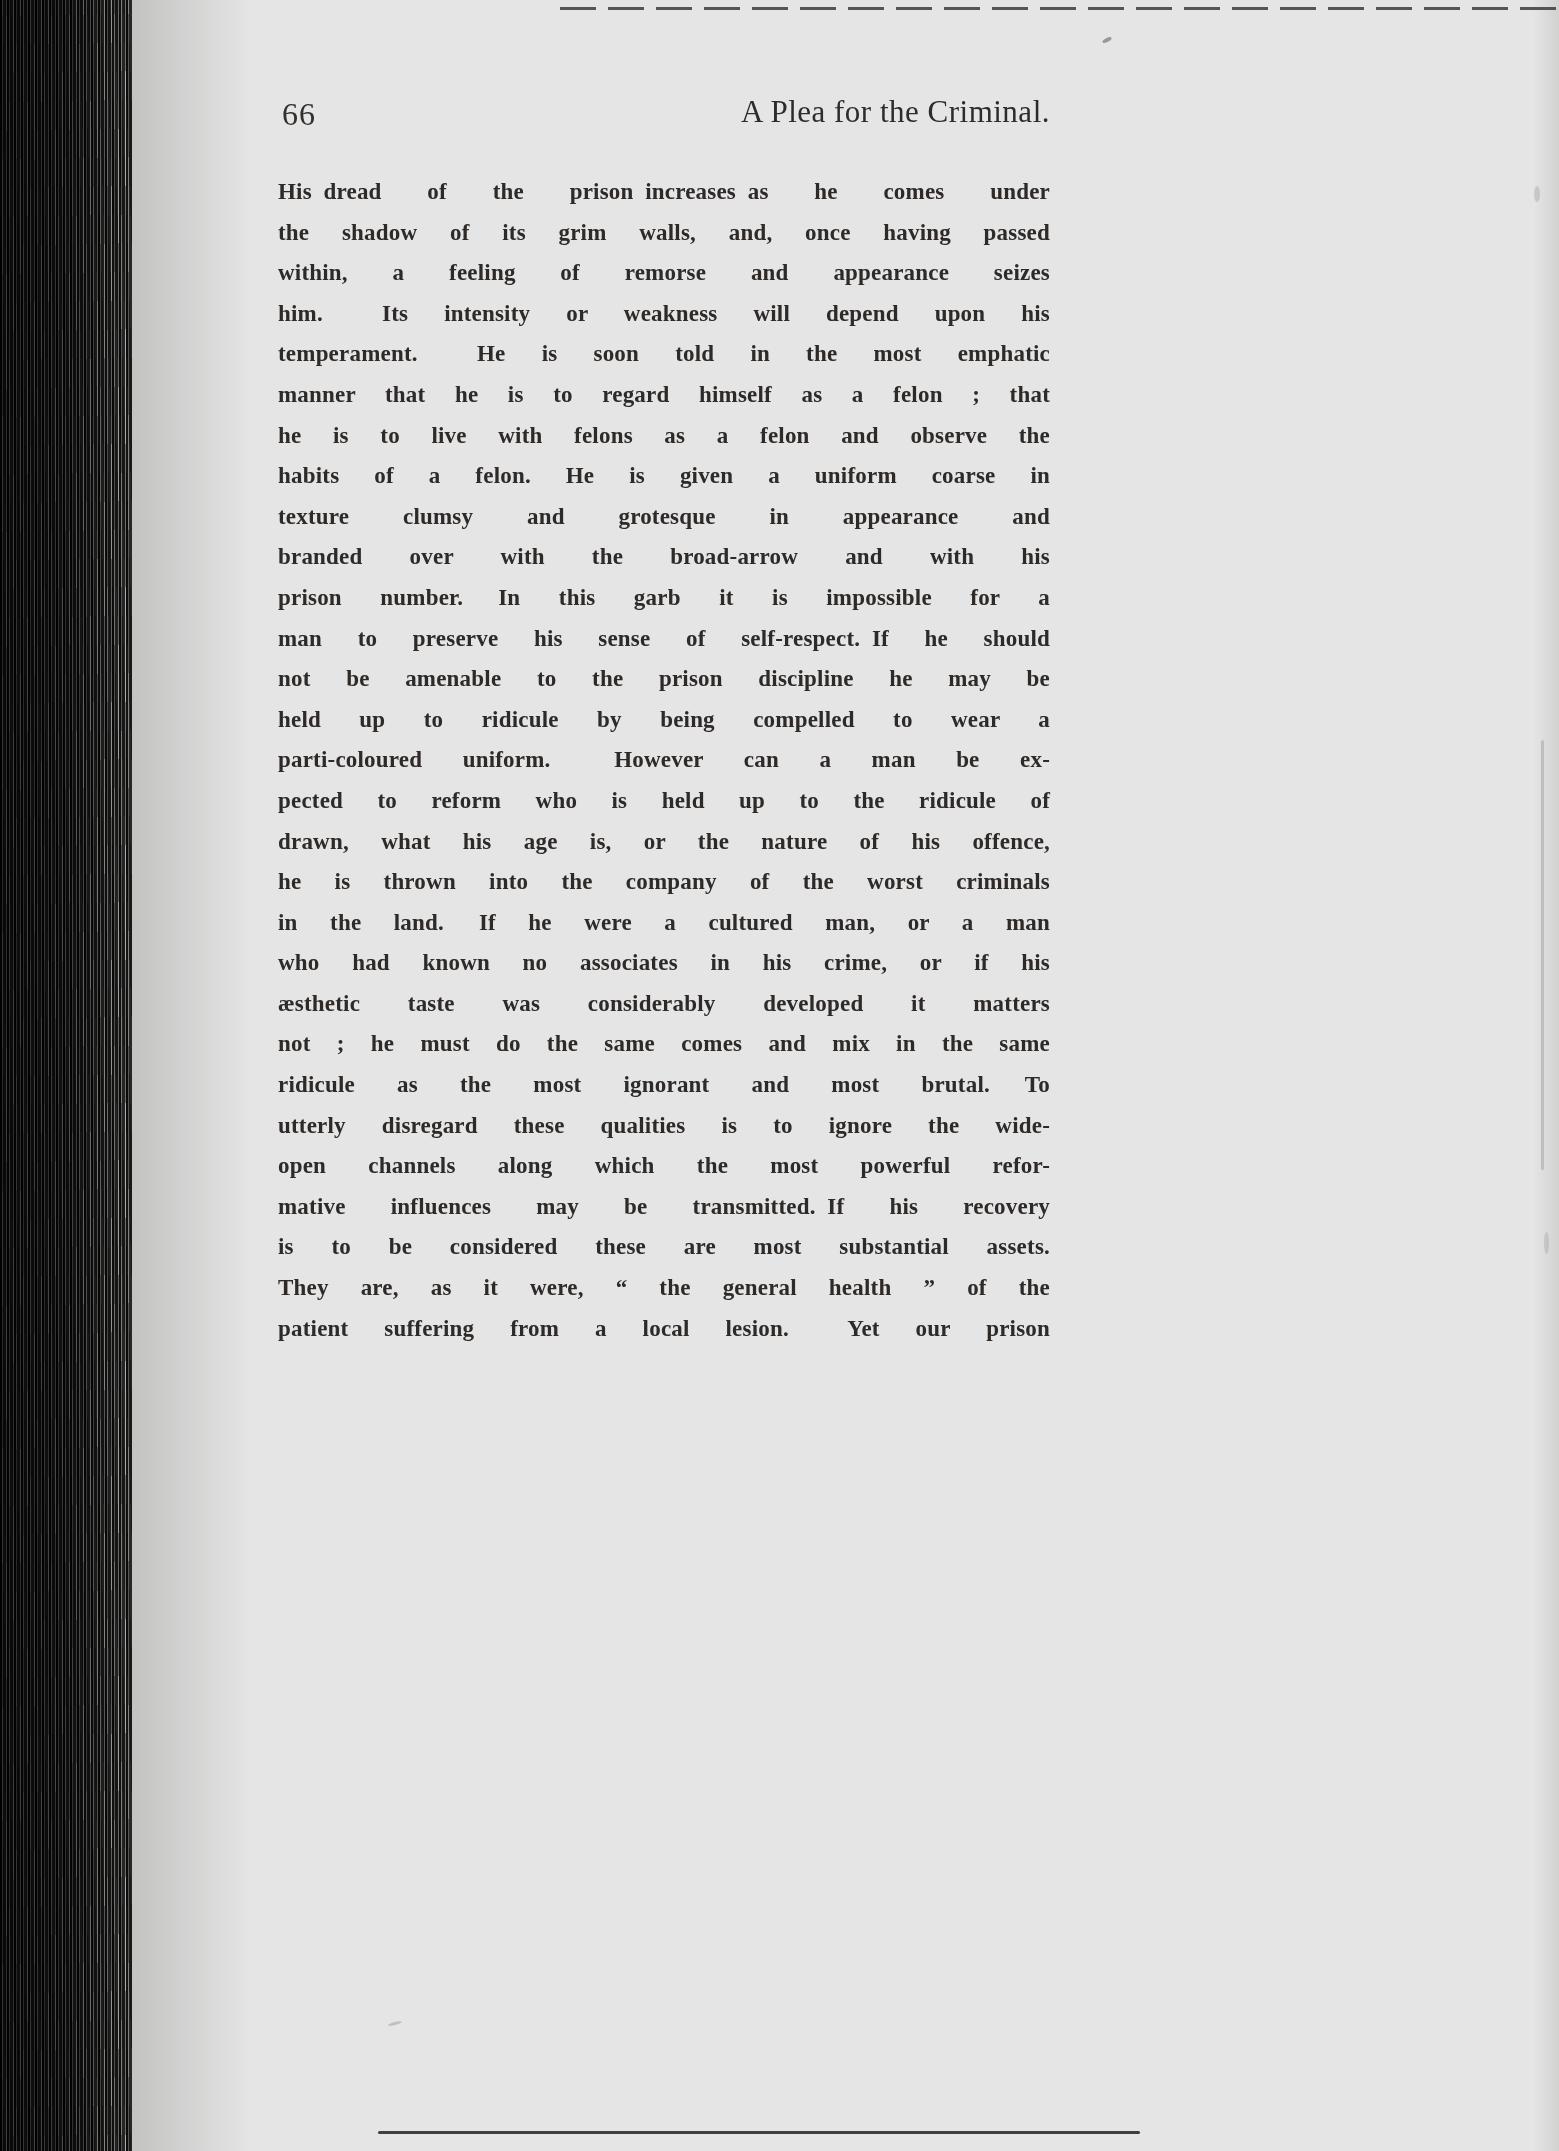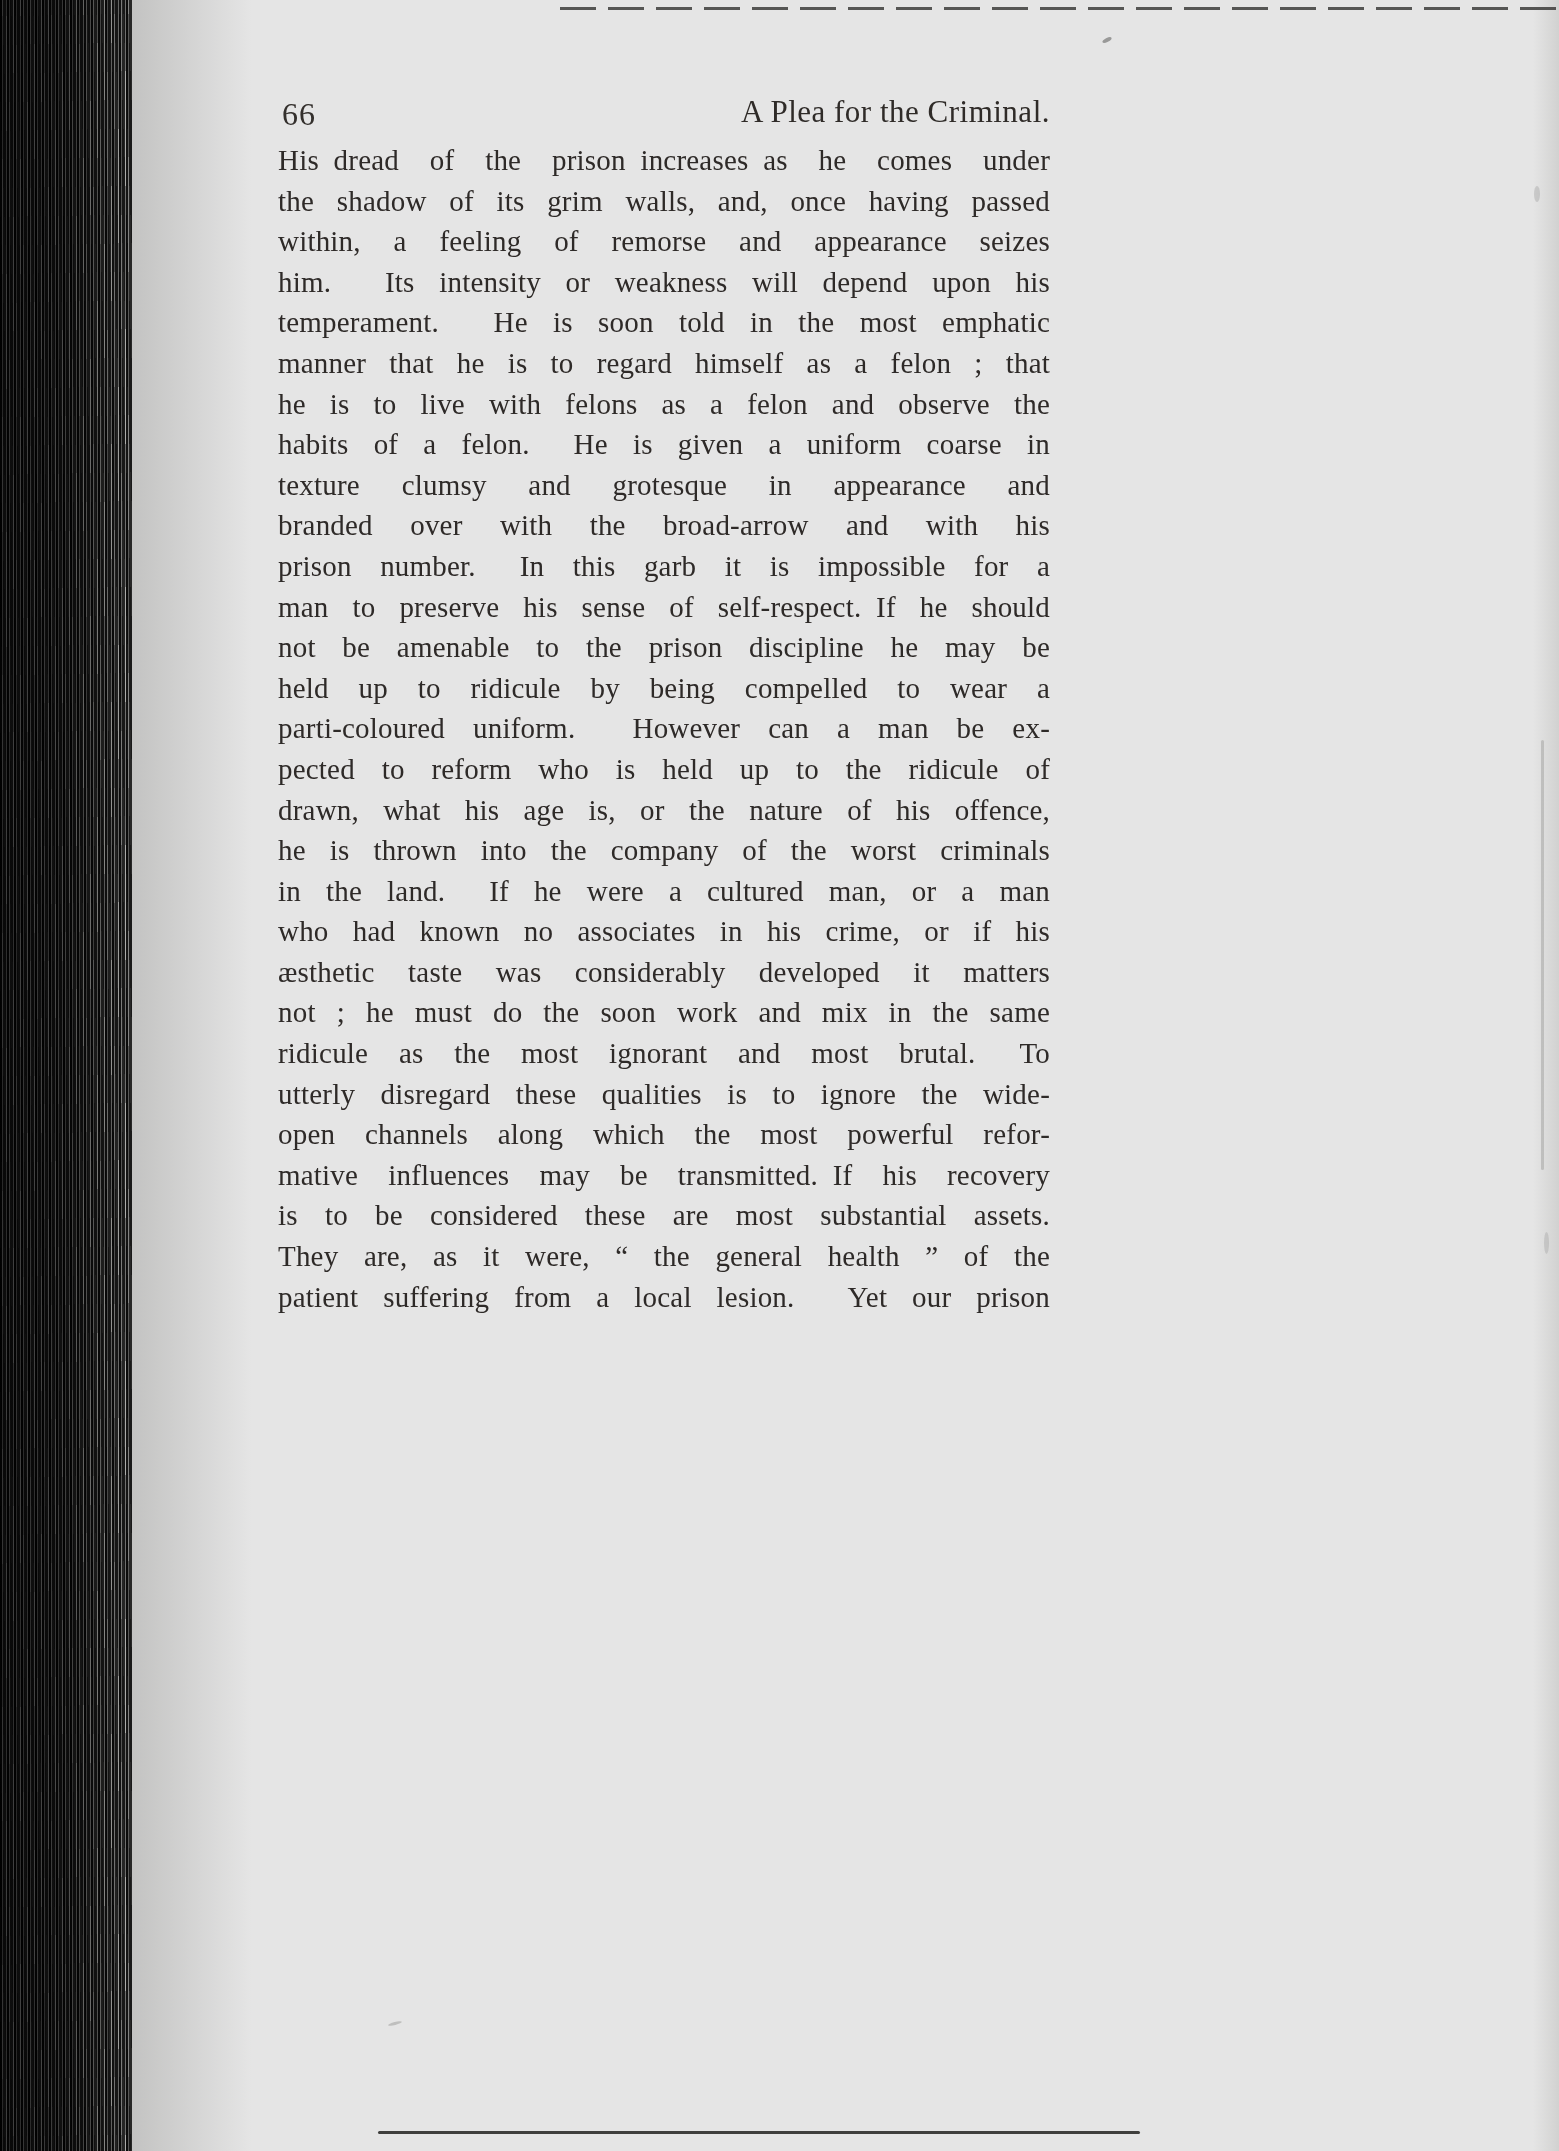--- a/index.html
+++ b/index.html
@@ -98,23 +98,25 @@
     color: #34302d;
   }
   .running-header {
     display: block;
     text-align: right;
     font-size: 31px;
     letter-spacing: 0.5px;
     color: #2f2b28;
   }
   .body-text {
-    font-size: 29px;
+    margin-top: 32px;
+    font-size: 23px;
     line-height: 40.6px;
     letter-spacing: 0.2px;
+    font-weight: bold;
   }
   .t-line {
     text-align: justify;
     text-align-last: justify;
     white-space: normal;
   }
 </style>
 </head>
 <body>
 
@@ -152,21 +154,21 @@
         <div class="t-line">man to preserve his sense of self-respect. If he should</div>
         <div class="t-line">not be amenable to the prison discipline he may be</div>
         <div class="t-line">held up to ridicule by being compelled to wear a</div>
         <div class="t-line">parti-coloured uniform.  However can a man be ex-</div>
         <div class="t-line">pected to reform who is held up to the ridicule of</div>
         <div class="t-line">drawn, what his age is, or the nature of his offence,</div>
         <div class="t-line">he is thrown into the company of the worst criminals</div>
         <div class="t-line">in the land.  If he were a cultured man, or a man</div>
         <div class="t-line">who had known no associates in his crime, or if his</div>
         <div class="t-line">æsthetic taste was considerably developed it matters</div>
-        <div class="t-line">not ; he must do the soon work and mix in the same</div>
+        <div class="t-line">not ; he must do the same comes and mix in the same</div>
         <div class="t-line">ridicule as the most ignorant and most brutal.  To</div>
         <div class="t-line">utterly disregard these qualities is to ignore the wide-</div>
         <div class="t-line">open channels along which the most powerful refor-</div>
         <div class="t-line">mative influences may be transmitted. If his recovery</div>
         <div class="t-line">is to be considered these are most substantial assets.</div>
         <div class="t-line">They are, as it were, “ the general health ” of the</div>
         <div class="t-line">patient suffering from a local lesion.  Yet our prison</div>
       </div>
   </div>
 

